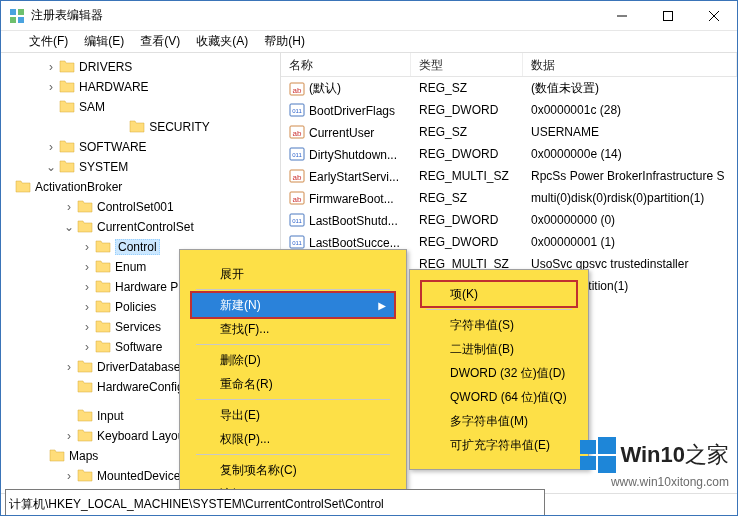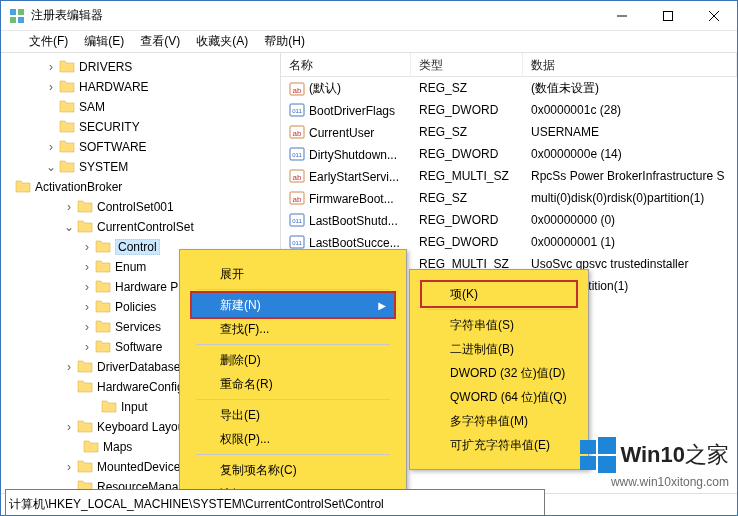--- a/index.html
+++ b/index.html
@@ -108,21 +108,21 @@
             </svg></span>
           <span class="tree-label">HARDWARE</span>
         </div>
         <div class="tree-row" style="padding-left: 44px;">
           <span class="expander"></span>
           <span><svg class="folder-icon" viewBox="0 0 16 14">
               <path d="M1 2h5l1 2h8v9H1z" fill="#ffdd7a" stroke="#d4a93a" stroke-width="0.5"></path>
             </svg></span>
           <span class="tree-label">SAM</span>
         </div>
-        <div class="tree-row" style="padding-left: 44px;">
+        <div class="tree-row" style="padding-left: 44px; justify-content: center;">
           <span class="expander"></span>
           <span><svg class="folder-icon" viewBox="0 0 16 14">
               <path d="M1 2h5l1 2h8v9H1z" fill="#ffdd7a" stroke="#d4a93a" stroke-width="0.5"></path>
             </svg></span>
           <span class="tree-label">SECURITY</span>
         </div>
         <div class="tree-row" style="padding-left: 44px;">
           <span class="expander">›</span>
           <span><svg class="folder-icon" viewBox="0 0 16 14">
               <path d="M1 2h5l1 2h8v9H1z" fill="#ffdd7a" stroke="#d4a93a" stroke-width="0.5"></path>
@@ -206,35 +206,35 @@
             </svg></span>
           <span class="tree-label">DriverDatabase</span>
         </div>
         <div class="tree-row" style="padding-left: 62px;">
           <span class="expander"></span>
           <span><svg class="folder-icon" viewBox="0 0 16 14">
               <path d="M1 2h5l1 2h8v9H1z" fill="#ffdd7a" stroke="#d4a93a" stroke-width="0.5"></path>
             </svg></span>
           <span class="tree-label">HardwareConfig</span>
         </div>
-        <div class="tree-row" style="padding-left: 86px;">
+        <div class="tree-row" style="padding-left: 62px; margin-top: 9px;">
           <span class="expander"></span>
           <span><svg class="folder-icon" viewBox="0 0 16 14">
               <path d="M1 2h5l1 2h8v9H1z" fill="#ffdd7a" stroke="#d4a93a" stroke-width="0.5"></path>
             </svg></span>
           <span class="tree-label">Input</span>
         </div>
         <div class="tree-row" style="padding-left: 62px;">
           <span class="expander">›</span>
           <span><svg class="folder-icon" viewBox="0 0 16 14">
               <path d="M1 2h5l1 2h8v9H1z" fill="#ffdd7a" stroke="#d4a93a" stroke-width="0.5"></path>
             </svg></span>
           <span class="tree-label">Keyboard Layout</span>
         </div>
-        <div class="tree-row" style="padding-left: 68px; align-items: center;">
+        <div class="tree-row" style="padding-left: 34px; align-items: center;">
           <span class="expander"></span>
           <span><svg class="folder-icon" viewBox="0 0 16 14">
               <path d="M1 2h5l1 2h8v9H1z" fill="#ffdd7a" stroke="#d4a93a" stroke-width="0.5"></path>
             </svg></span>
           <span class="tree-label">Maps</span>
         </div>
         <div class="tree-row" style="padding-left: 62px;">
           <span class="expander">›</span>
           <span><svg class="folder-icon" viewBox="0 0 16 14">
               <path d="M1 2h5l1 2h8v9H1z" fill="#ffdd7a" stroke="#d4a93a" stroke-width="0.5"></path>

